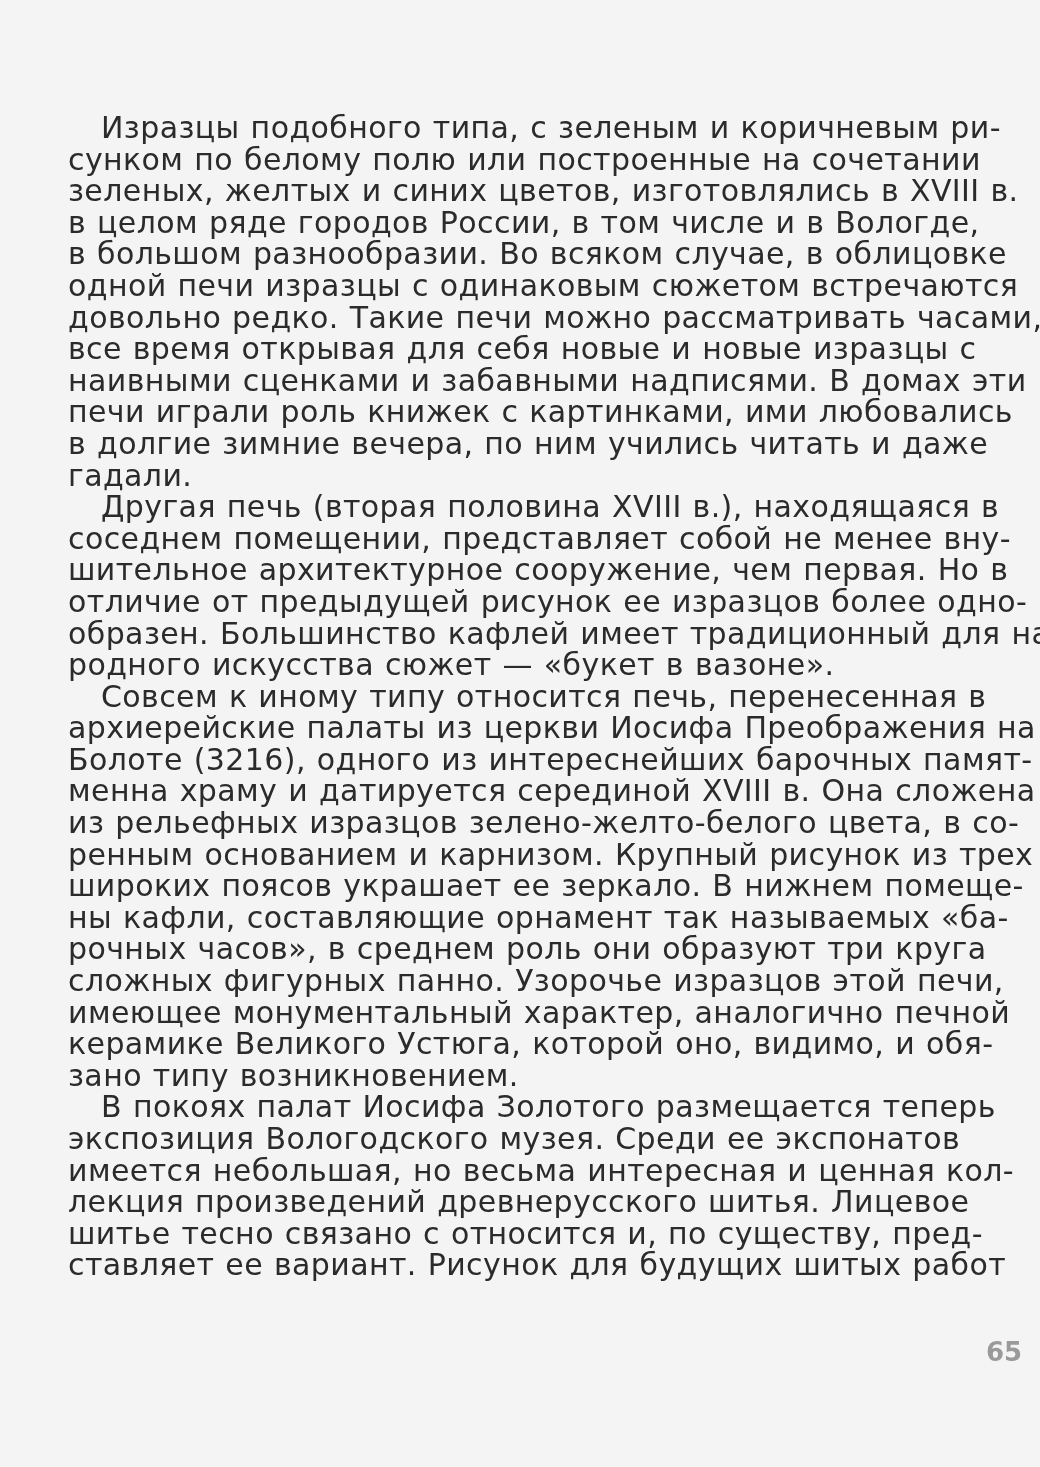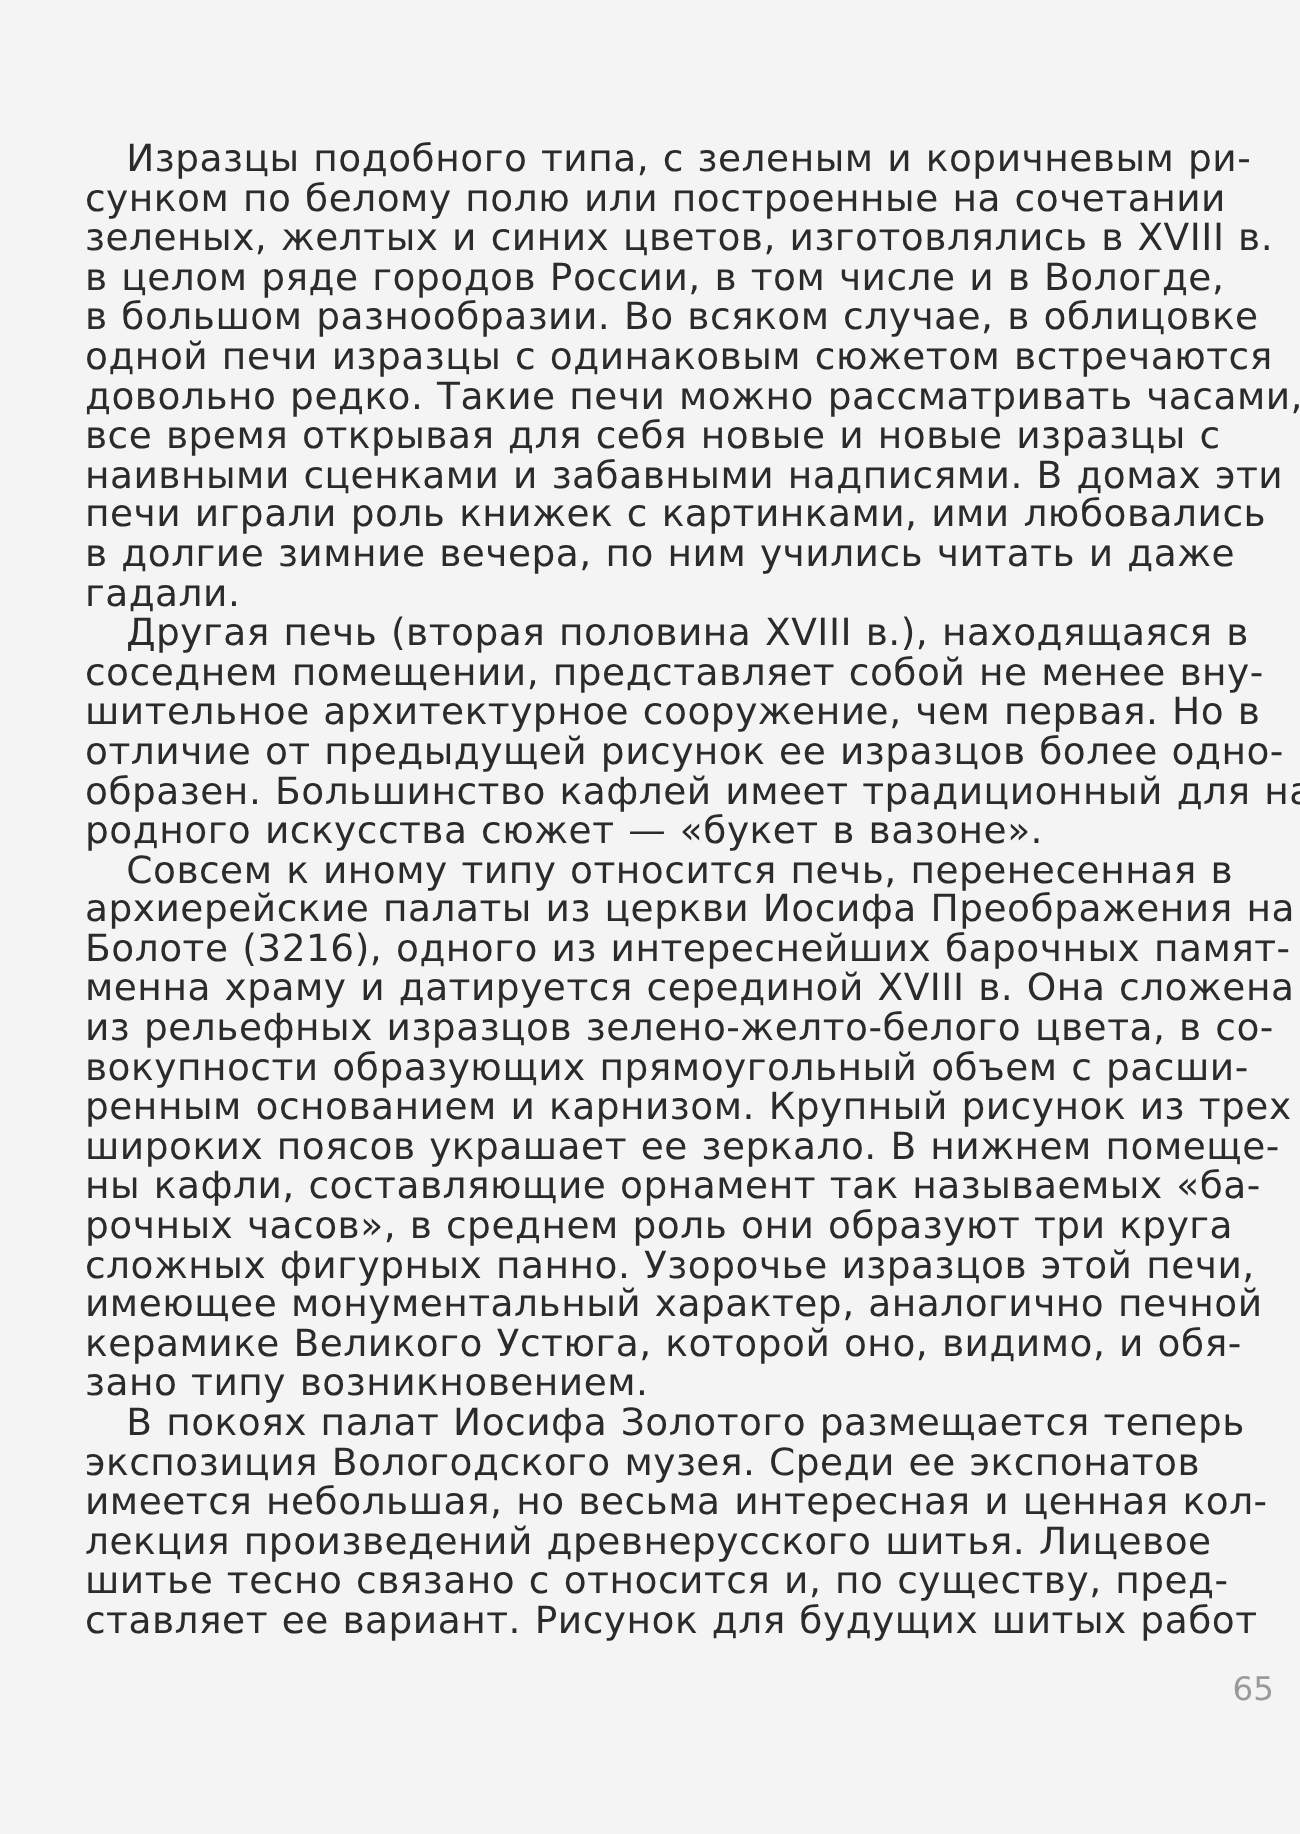--- a/index.html
+++ b/index.html
@@ -35,21 +35,21 @@
       padding-left: 33px;
     }
     .line.last {
       text-align-last: left;
     }
     .page-number {
       position: absolute;
       left: 986px;
       top: 1337px;
       font-size: 26px;
-      font-weight: normal;
+      font-weight: bold;
       color: #9a9a9a;
       font-family: "DejaVu Sans", sans-serif;
       filter: blur(0.6px);
     }
   </style>
 </head>
 <body>
 
 <div class="page-body">
 
@@ -76,21 +76,20 @@
     <div class="line">образен. Большинство кафлей имеет традиционный для на-</div>
     <div class="line last">родного искусства сюжет — «букет в вазоне».</div>
   </div>
 
   <div class="paragraph">
     <div class="line indent">Совсем к иному типу относится печь, перенесенная в</div>
     <div class="line">архиерейские палаты из церкви Иосифа Преображения на</div>
     <div class="line">Болоте (3216), одного из интереснейших барочных памят-</div>
     <div class="line">менна храму и датируется серединой XVIII в. Она сложена</div>
     <div class="line">из рельефных изразцов зелено-желто-белого цвета, в со-</div>
-    <div class="line">вокупности образующих прямоугольный объем с расши-</div>
     <div class="line">ренным основанием и карнизом. Крупный рисунок из трех</div>
     <div class="line">широких поясов украшает ее зеркало. В нижнем помеще-</div>
     <div class="line">ны кафли, составляющие орнамент так называемых «ба-</div>
     <div class="line">рочных часов», в среднем роль они образуют три круга</div>
     <div class="line">сложных фигурных панно. Узорочье изразцов этой печи,</div>
     <div class="line">имеющее монументальный характер, аналогично печной</div>
     <div class="line">керамике Великого Устюга, которой оно, видимо, и обя-</div>
     <div class="line last">зано типу возникновением.</div>
   </div>
 

